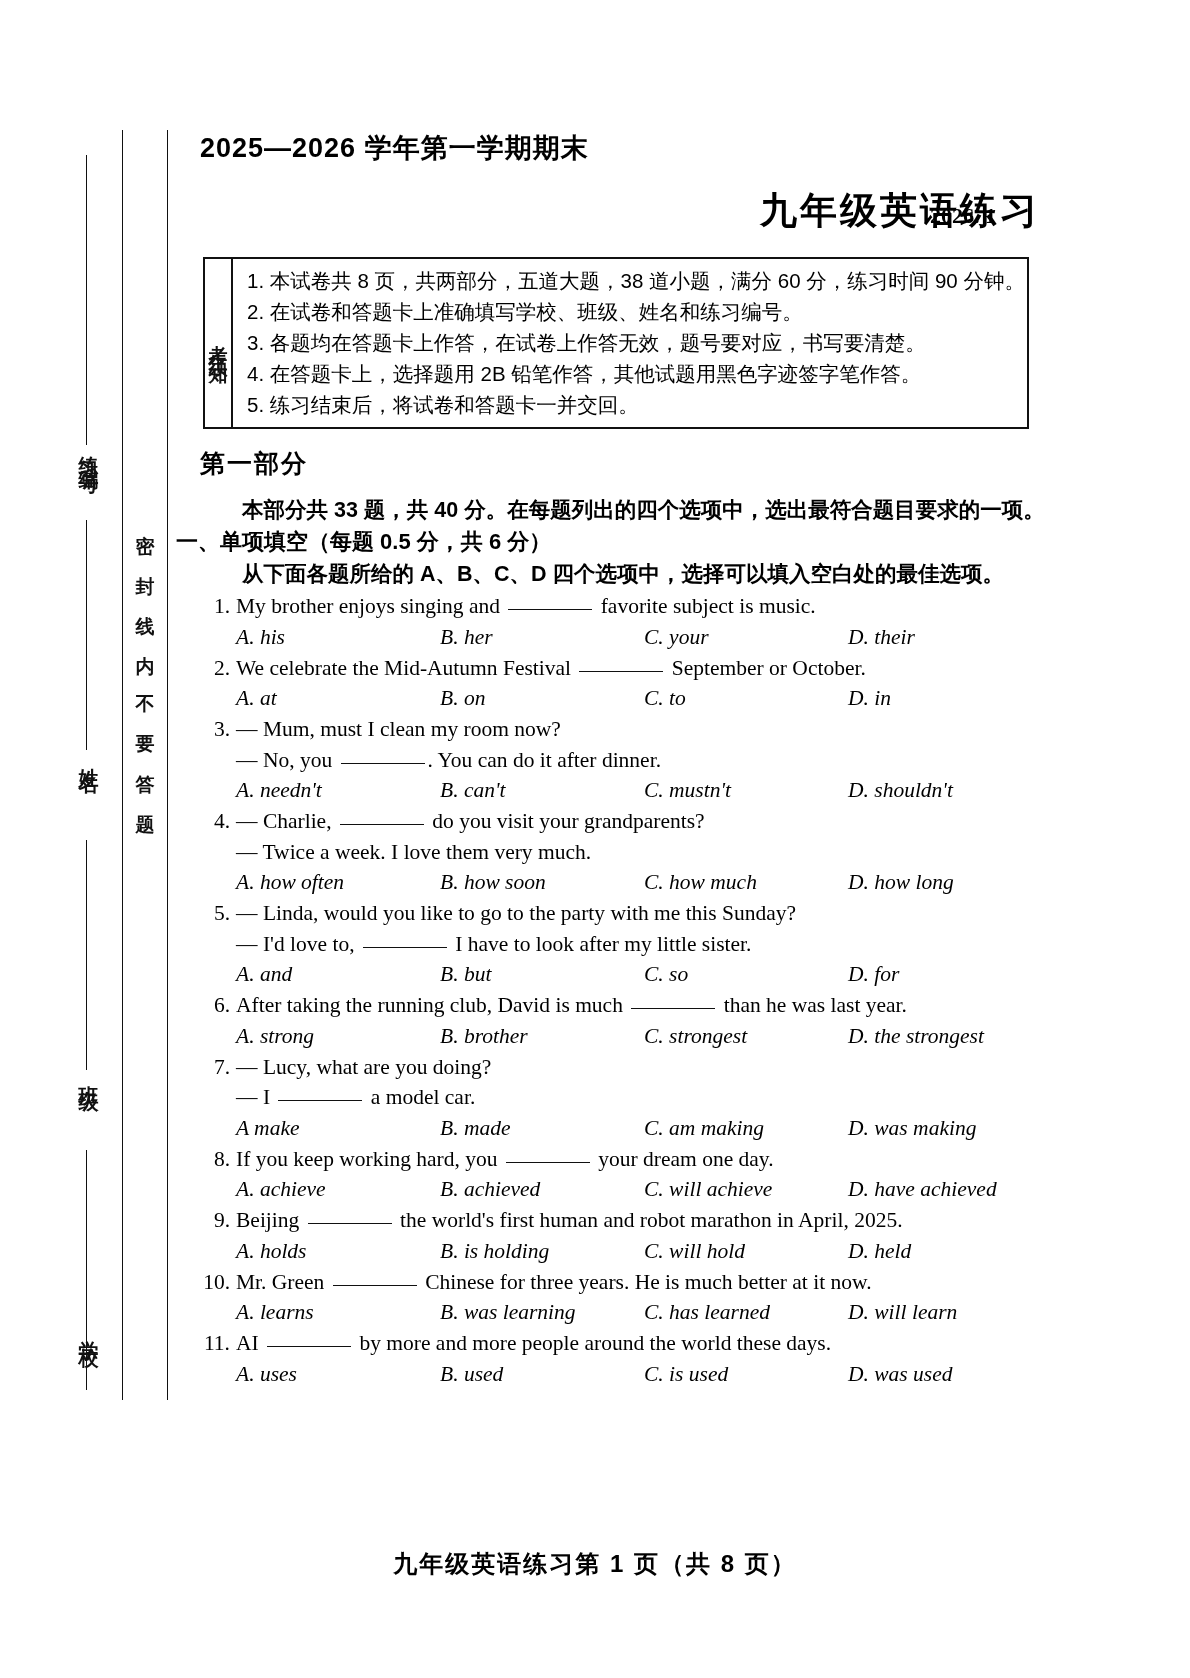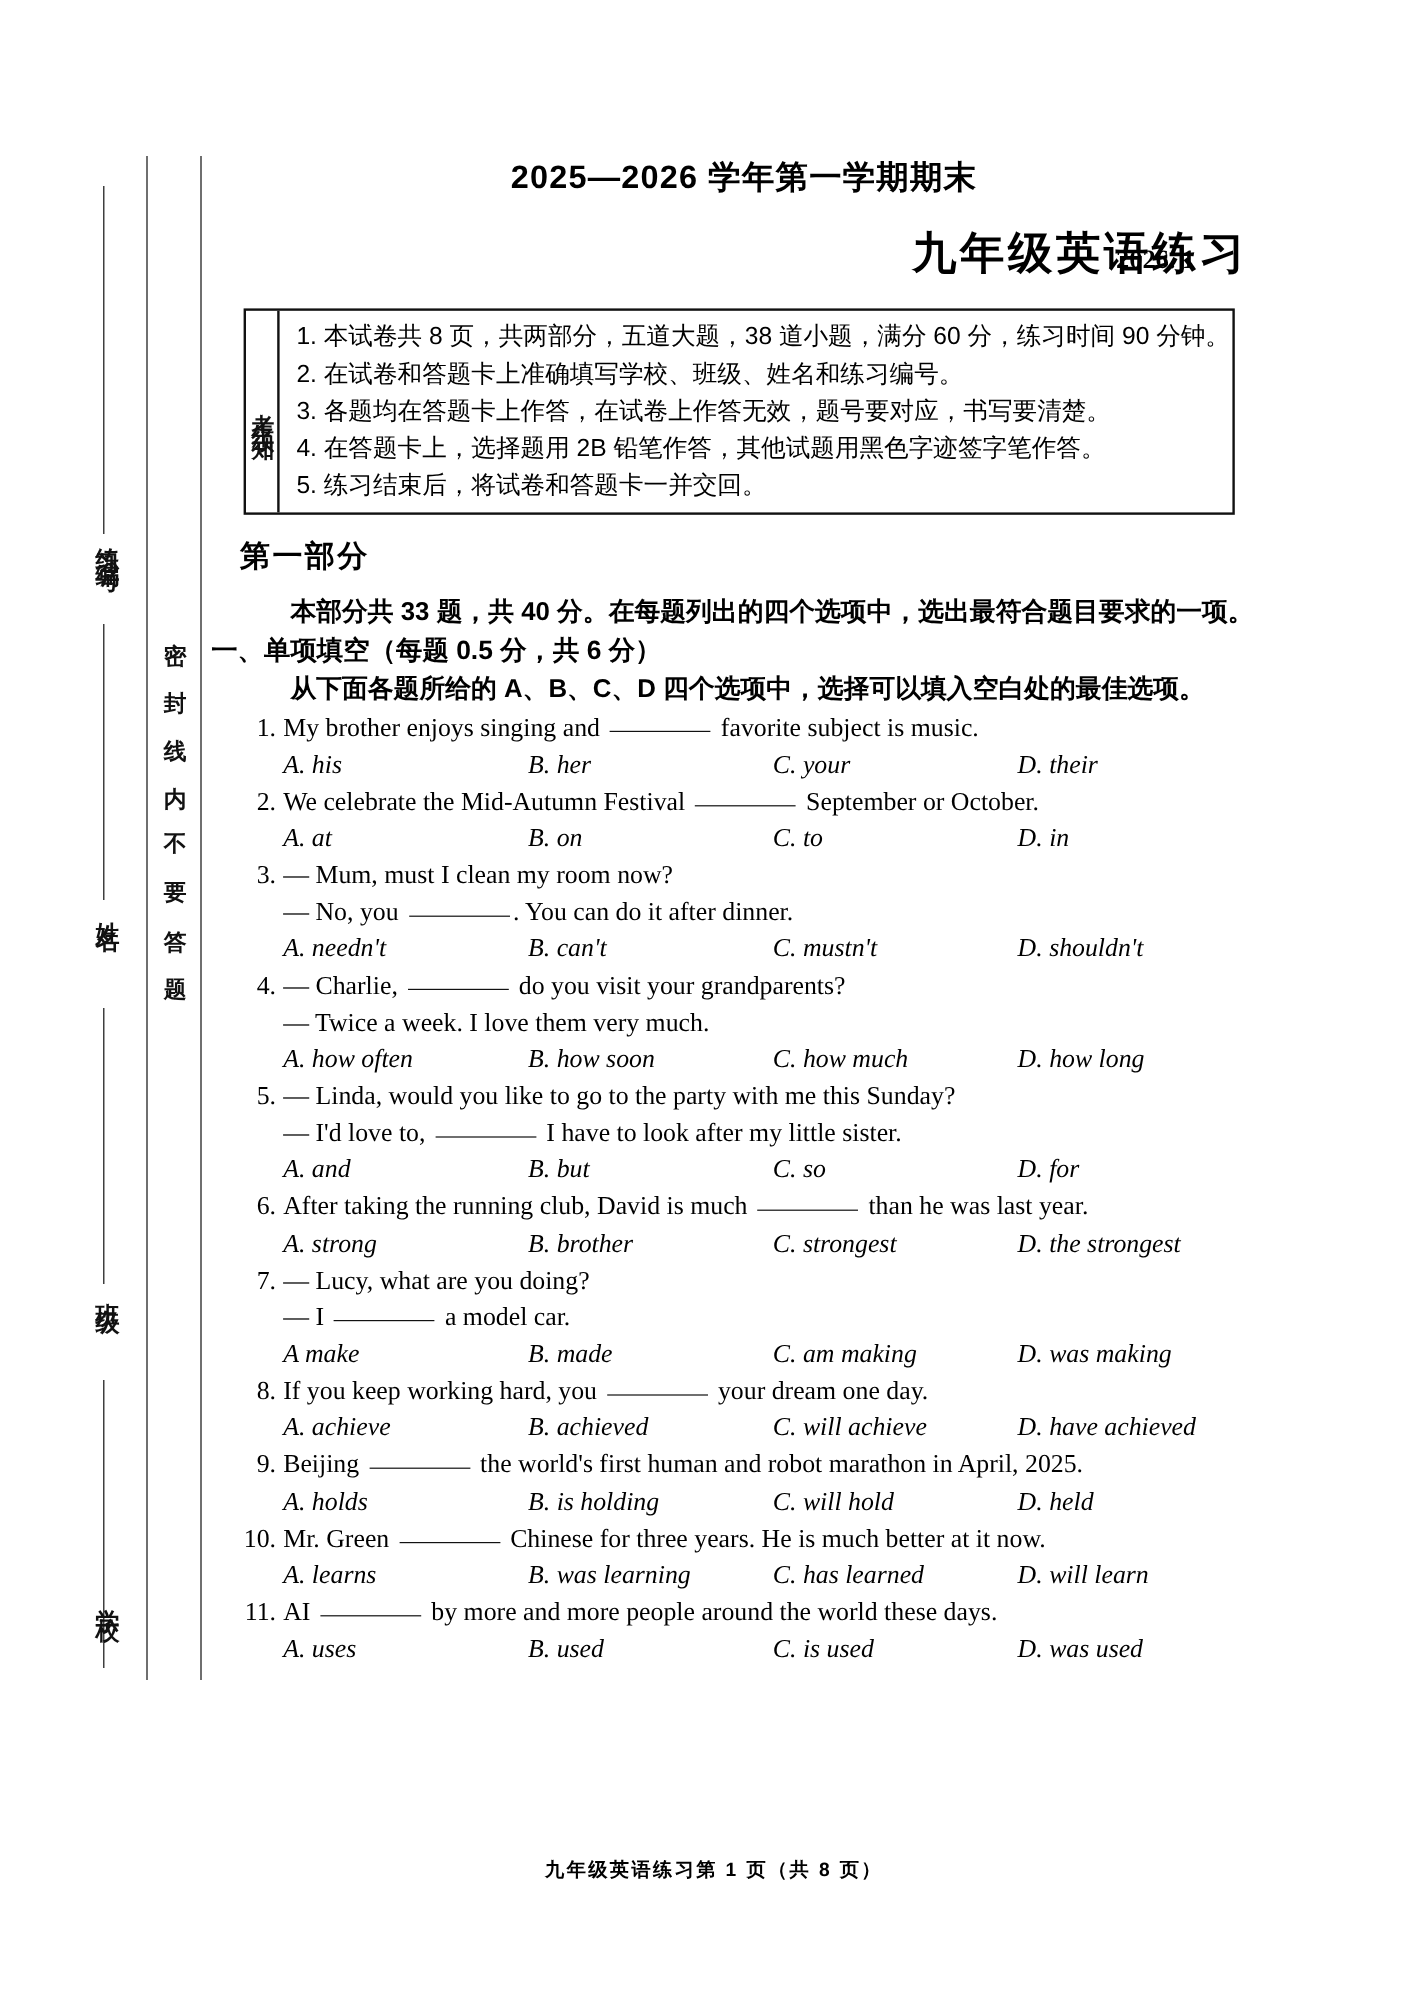--- a/index.html
+++ b/index.html
@@ -48,21 +48,20 @@
     color: #111;
   }
   .vtext.small { font-size: 19px; letter-spacing: 5px; }
 
   
   .hdr-line1 {
     position: absolute;
     top: 130px;
     left: 200px;
     width: 840px;
-    text-align: center;
     font-size: 27px;
     font-family: "Liberation Sans", "DejaVu Sans", sans-serif;
     font-weight: 600;
     letter-spacing: 1px;
   }
   .hdr-title {
     position: absolute;
     top: 186px;
     left: 200px;
     width: 840px;
@@ -208,21 +207,21 @@
   .opt { width: 204px; }
   .opt:last-child { width: auto; }
 
   
   .footer {
     position: absolute;
     top: 1548px;
     left: 0;
     width: 1190px;
     text-align: center;
-    font-size: 16px;
+    font-size: 24px;
     font-family: "Liberation Sans", "DejaVu Sans", sans-serif;
     font-weight: 600;
     letter-spacing: 2px;
   }
 </style>
 </head>
 <body>
 
 <div id="page">
 

